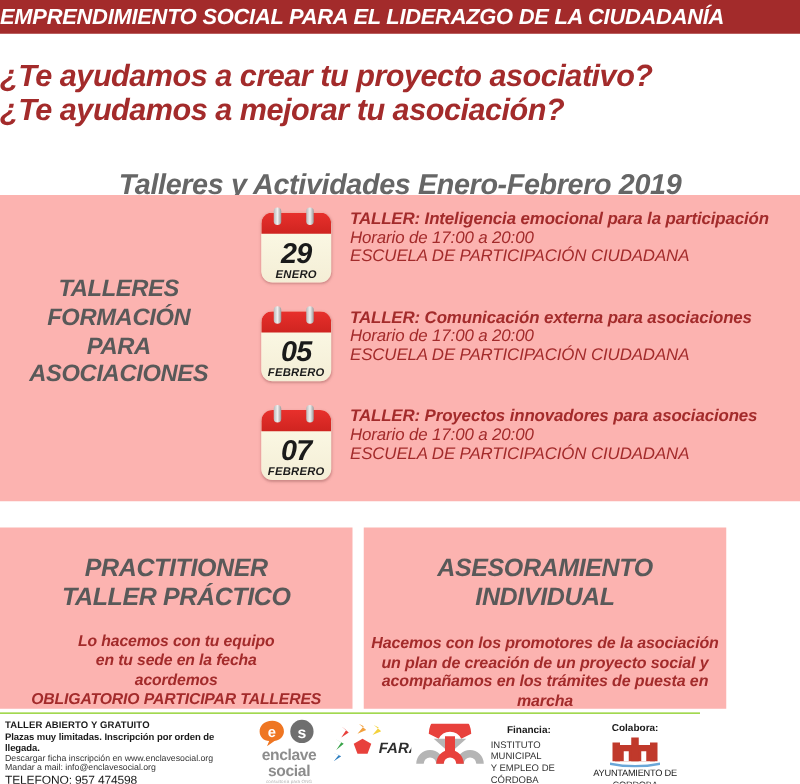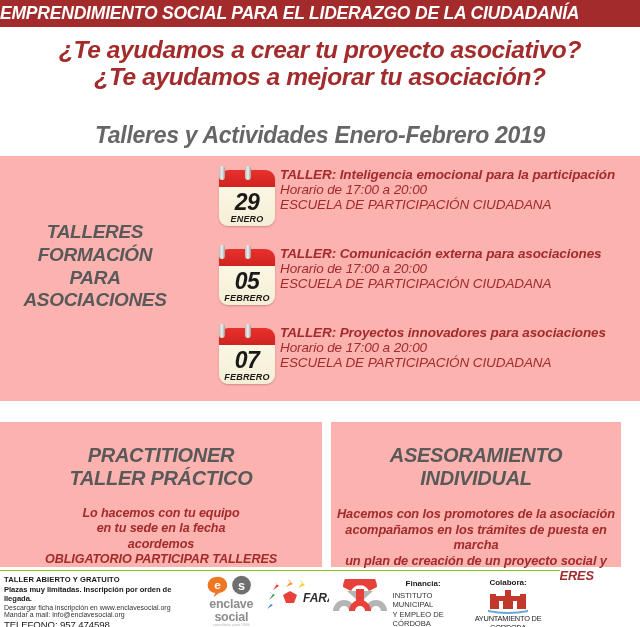--- a/index.html
+++ b/index.html
@@ -28,22 +28,22 @@
     color: #ffffff;
     font-weight: bold;
     font-style: italic;
     font-size: 17.5px;
     letter-spacing: -0.2px;
     white-space: nowrap;
   }
 
   
   .hero {
-    padding: 9px 0 0 0;
-    text-align: center;
+    padding: 21px 0 0 0;
+    text-align: left;
   }
   .hero .q {
     color: #a32b2b;
     font-weight: bold;
     font-style: italic;
     font-size: 24.5px;
     line-height: 1.12;
     letter-spacing: -0.4px;
     white-space: nowrap;
   }
@@ -99,21 +99,21 @@
   }
 
   
   .cal {
     position: relative;
     width: 56px;
     height: 60px;
   }
   .cal .body {
     position: absolute;
-    left: 12px; top: 4px;
+    left: 2px; top: 4px;
     width: 56px;
     height: 56px;
     border-radius: 9px;
     background: linear-gradient(#fdfbe8, #f4eed6);
     box-shadow: 0 1px 2px rgba(120,60,60,0.35);
     overflow: hidden;
   }
   .cal .top {
     position: absolute;
     left: 0; top: 0;
@@ -187,21 +187,21 @@
     top: 422px;
     width: 640px;
     height: 145px;
     display: flex;
   }
   .card {
     background: #fcb3b0;
     text-align: center;
   }
   .card.left {
-    width: 322px;
+    width: 282px;
     margin-right: 9px;
   }
   .card.right {
     width: 290px;
   }
   .card .ctitle {
     color: #595959;
     font-weight: bold;
     font-style: italic;
     font-size: 20px;
@@ -367,22 +367,22 @@
     </div>
   </div>
 
   <div class="card right">
     <div class="ctitle">
       <div>ASESORAMIENTO</div>
       <div>INDIVIDUAL</div>
     </div>
     <div class="cbody">
       <div>Hacemos con los promotores de la asociación</div>
+      <div>un plan de creación de un proyecto social y</div>
       <div>acompañamos  en los trámites de puesta en marcha</div>
-      <div>un plan de creación de un proyecto social y</div>
       <div>OBLIGATORIO PARTICIPAR TALLERES</div>
     </div>
   </div>
 
 </div>
 
 <div class="footer">
 
   <div class="footer-info">
     <div class="fi-1">TALLER ABIERTO Y GRATUITO</div>

